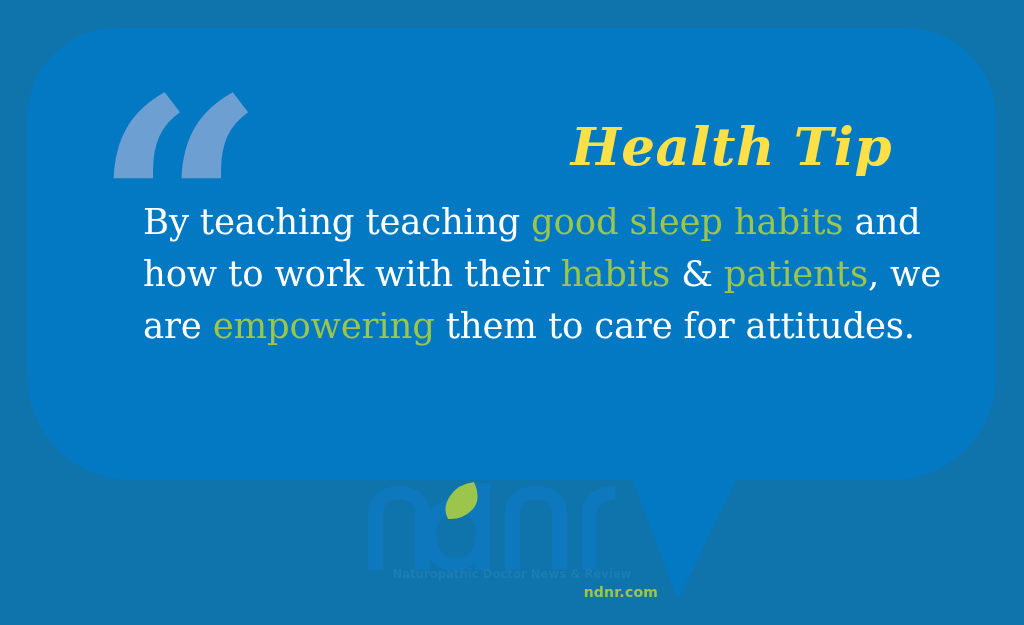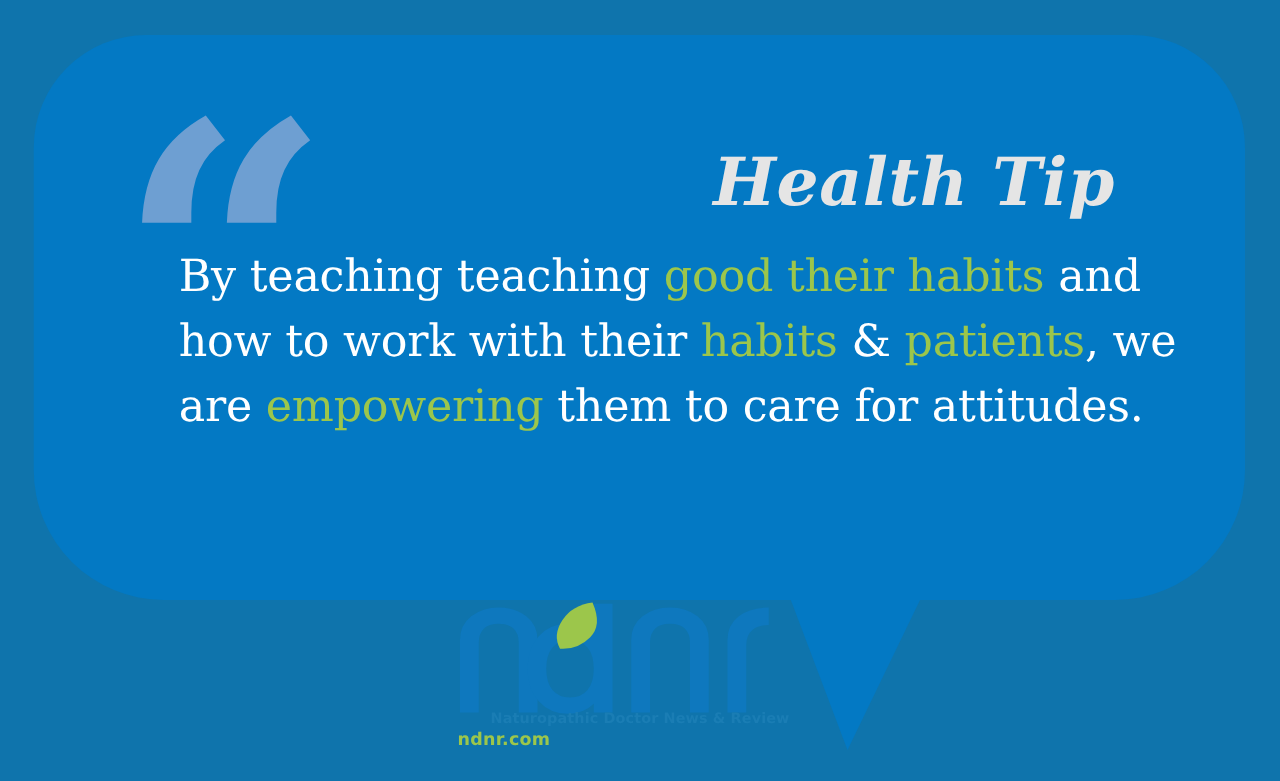--- a/index.html
+++ b/index.html
@@ -50,21 +50,21 @@
     font-weight: 700;
     line-height: 1;
     letter-spacing: -6px;
     user-select: none;
   }
   
   .heading {
     position: absolute;
     right: 104px;
     top: 92px;
-    color: #e5e5e5;
+    color: #fde047;
     font-family: "DejaVu Serif", serif;
     font-weight: 700;
     font-style: italic;
     font-size: 53px;
     line-height: 1;
     letter-spacing: 0.5px;
     white-space: nowrap;
   }
   
   .quote-body {
@@ -100,21 +100,21 @@
     font-size: 11.5px;
     font-weight: 700;
     letter-spacing: 0.1px;
     white-space: nowrap;
   }
   .logo-url {
     position: absolute;
     left: 0;
     top: 106px;
     width: 292px;
-    text-align: left;
+    text-align: right;
     color: #9cc64b;
     font-family: "DejaVu Sans", sans-serif;
     font-size: 14px;
     font-weight: 700;
     letter-spacing: 0.2px;
   }
 </style>
 </head>
 <body>
 
@@ -126,21 +126,21 @@
     <polygon points="50,0 205,0 118,180" fill="#0379c4"></polygon>
   </svg>
 
   <div class="bubble">
 
     <div class="quote-mark">“</div>
 
     <div class="heading">Health Tip</div>
 
     <div class="quote-body">
-      <span>By teaching teaching </span><span class="hl">good their habits</span><span> and how to work with their </span><span class="hl">habits</span><span> &amp; </span><span class="hl">patients</span><span>, we are </span><span class="hl">empowering</span><span> them to care for attitudes.</span>
+      <span>By teaching teaching </span><span class="hl">good sleep habits</span><span> and how to work with their </span><span class="hl">habits</span><span> &amp; </span><span class="hl">patients</span><span>, we are </span><span class="hl">empowering</span><span> them to care for attitudes.</span>
     </div>
   </div>
 
   <div class="logo-wrap">
 
     <svg class="logo-mark" width="292" height="95" viewBox="0 0 292 95" aria-hidden="true">
       <g fill="#0e78be">
 
         <path d="M2 92 L2 34 Q2 22 11 15 Q20 8 33 8 Q46 8 55 15 Q64 22 64 34 L64 92 L49 92 L49 36 Q49 29 45 25 Q41 21 33 21 Q25 21 21 25 Q17 29 17 36 L17 92 Z"></path>
 

